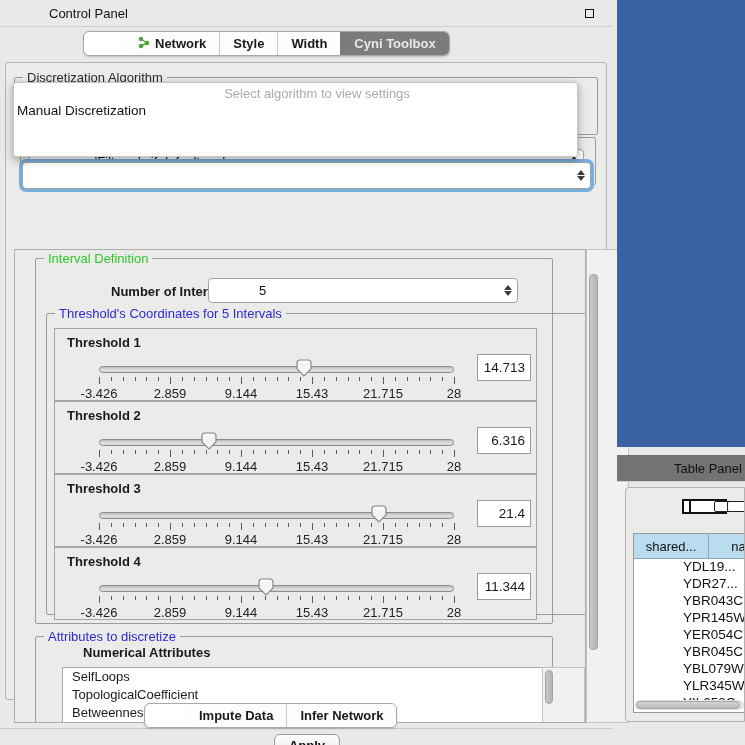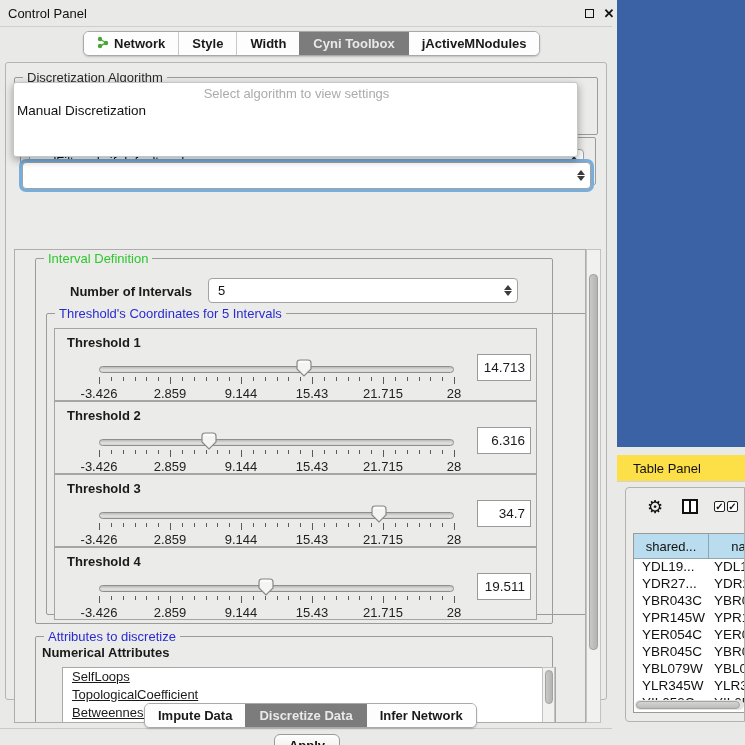--- a/index.html
+++ b/index.html
@@ -1,18 +1,18 @@
 <!DOCTYPE html>
 <html><head>
 <meta charset="utf-8">
 <style>
   * { margin:0; padding:0; box-sizing:border-box; }
   html,body { width:745px; height:745px; overflow:hidden; background:#e9e9e7;
     font-family:"Liberation Sans", sans-serif; font-size:13px; color:#1a1a1a; }
-  .abs { position:absolute; }
+  .abs { position:absolute;padding-left:41px; }
 
   
   #control-panel { left:0; top:0; width:612px; height:745px; background:#e9e9e7; }
   #cp-titlebar { left:0; top:0; width:612px; height:27px; background:#e9e9e7; border-bottom:1px solid #cfcfcd; }
   #cp-title { left:8px; top:6px; font-size:13px; color:#111; }
   .win-btn { top:7px; width:14px; height:14px; text-align:center; line-height:13px; font-weight:bold; color:#111; cursor:default; }
   #float-btn { left:583px; }
   #float-btn .sq { position:absolute; left:2px; top:2px; width:9px; height:9px; border:1.5px solid #111; background:transparent; }
   #close-btn { left:602px; font-size:13px; }
 
@@ -67,30 +67,30 @@
     background:linear-gradient(#b9b9b7,#e2e2e0 60%,#d2d2d0); }
   .th-thumb { position:absolute; top:30px; width:16px; height:18px; }
   .tick { position:absolute; width:1px; background:#5a5a58; top:0; }
   .tick-label { position:absolute; transform:translateX(-50%); font-size:13px; font-weight:400; color:#222; white-space:nowrap; }
   .th-value { position:absolute; left:422px; top:25px; width:54px; height:27px; background:#fff;
     border:1px solid #9a9a98; text-align:right; padding:5px 5px 0 0; font-size:13.5px; }
 
   
   #attr-list { position:absolute; left:26px; top:30px; width:494px; height:56px; background:#fff;
     border:1px solid #a8a8a6; overflow:hidden; }
-  .attr-item { padding:1px 0 1px 9px; font-size:13px; line-height:16px; white-space:nowrap;text-decoration:underline; }
+  .attr-item { padding:1px 0 1px 9px; font-size:13px; line-height:16px; white-space:nowrap; }
 
   button.apply { position:absolute; left:268px; top:671px; width:66px; height:23px;
     background:linear-gradient(#fefefe,#e8e8e6); border:1px solid #9a9a98; border-radius:6px;
     font-family:"Liberation Sans",sans-serif; font-size:13px; font-weight:600; color:#111; }
 
   
   #desktop { left:617px; top:0; width:128px; height:447px; background:#3a62a4; }
 
-  #table-panel-bar { left:617px; top:455px; width:128px; height:27px; background:#fde047; border-bottom:1px solid #d2d2d0; }
+  #table-panel-bar { left:617px; top:455px; width:128px; height:27px; background:#737373; border-bottom:1px solid #d2d2d0; }
   #table-panel-title { left:16px; top:6px; font-size:13px; color:#111; }
   #table-panel-body { left:625px; top:487px; width:120px; height:235px; background:#ebebe9;
     border:1px solid #b2b2b0; border-radius:4px 0 0 4px; overflow:hidden; }
   .tb-icon { position:absolute; color:#111; }
   #col-icon { width:16px; height:15px; border:2px solid #111; background:#fff; }
   #col-icon .mid { position:absolute; left:5px; top:0; width:2px; height:11px; background:#111; }
   .chk { width:11px; height:11px; border:1.6px solid #222; border-radius:2px; background:#fff;
     font-size:10px; line-height:9px; text-align:center; font-weight:bold; color:#111; }
   #data-table { position:absolute; left:7px; top:45px; width:113px; height:180px; background:#fff;
     border:1px solid #9a9a98; overflow:hidden; }
@@ -128,23 +128,20 @@
         <span>Network</span>
       </div>
       <div class="tab">
         <span>Style</span>
       </div>
       <div class="tab">
         <span>Width</span>
       </div>
       <div class="tab selected">
         <span>Cyni Toolbox</span>
-      </div>
-      <div class="tab">
-        <span>jActiveMNodules</span>
       </div>
     </div>
 
   <div id="cp-main" class="abs">
 
     <div class="abs group" style="left:8px; top:14px; width:584px; height:58px;">
       <span class="group-title gt-dark">Discretization Algorithm</span>
     </div>
     <div id="algo-combo" class="abs combo">
       <span class="val"></span>
@@ -311,21 +308,21 @@
                 <span class="tick-label" style="left: 44px; top: 57px;">-3.426</span>
                 <span class="tick-label" style="left: 115px; top: 57px;">2.859</span>
                 <span class="tick-label" style="left: 186px; top: 57px;">9.144</span>
                 <span class="tick-label" style="left: 257px; top: 57px;">15.43</span>
                 <span class="tick-label" style="left: 328px; top: 57px;">21.715</span>
                 <span class="tick-label" style="left: 399px; top: 57px;">28</span>
                 <div class="th-thumb" style="left: 316.444px;"><svg width="16" height="18" viewBox="0 0 16 18">
                     <path d="M4 1 L12 1 Q15 1 15 4 L15 10 L8 17 L1 10 L1 4 Q1 1 4 1 Z" fill="#f4f4f2" stroke="#888886" stroke-width="1.2"></path>
                     <path d="M3 3 L13 3" stroke="#ffffff" stroke-width="1.5"></path>
                   </svg></div>
-                <div class="th-value">34.7</div>
+                <div class="th-value">21.4</div>
               </div>
               <div class="threshold-panel" style="top: 219px;">
                 <div class="th-label">Threshold 4</div>
                 <div class="th-track"></div>
                 <div class="tick" style="left: 44px; top: 48px; height: 7px;"></div>
                 <div class="tick" style="left: 55.8333px; top: 48px; height: 4px;"></div>
                 <div class="tick" style="left: 67.6667px; top: 48px; height: 4px;"></div>
                 <div class="tick" style="left: 79.5px; top: 48px; height: 4px;"></div>
                 <div class="tick" style="left: 91.3333px; top: 48px; height: 4px;"></div>
                 <div class="tick" style="left: 103.167px; top: 48px; height: 4px;"></div>
@@ -357,21 +354,21 @@
                 <span class="tick-label" style="left: 44px; top: 57px;">-3.426</span>
                 <span class="tick-label" style="left: 115px; top: 57px;">2.859</span>
                 <span class="tick-label" style="left: 186px; top: 57px;">9.144</span>
                 <span class="tick-label" style="left: 257px; top: 57px;">15.43</span>
                 <span class="tick-label" style="left: 328px; top: 57px;">21.715</span>
                 <span class="tick-label" style="left: 399px; top: 57px;">28</span>
                 <div class="th-thumb" style="left: 202.848px;"><svg width="16" height="18" viewBox="0 0 16 18">
                     <path d="M4 1 L12 1 Q15 1 15 4 L15 10 L8 17 L1 10 L1 4 Q1 1 4 1 Z" fill="#f4f4f2" stroke="#888886" stroke-width="1.2"></path>
                     <path d="M3 3 L13 3" stroke="#ffffff" stroke-width="1.5"></path>
                   </svg></div>
-                <div class="th-value">19.511</div>
+                <div class="th-value">11.344</div>
               </div>
             </div>
         </div>
       </div>
 
       <div class="abs group" style="left:20px; top:386px; width:518px; height:110px;">
         <span class="group-title gt-blue">Attributes to discretize</span>
         <div class="abs" style="left:6px; top:8px; font-weight:bold;">Numerical Attributes</div>
         <div id="attr-list">
             <div class="attr-item">SelfLoops</div>
@@ -388,23 +385,20 @@
       <span class="vthumb" style="left:2px; width:9px; top:24px; height:376px;"></span>
     </div>
 
     <button class="apply">Apply</button>
   </div>
 
   <div id="bottom-tabs" class="abs tabbar" style="left:144px; top:703px; z-index:10;">
       <div class="tab">
         <span>Impute Data</span>
       </div>
-      <div class="tab selected">
-        <span>Discretize Data</span>
-      </div>
       <div class="tab">
         <span>Infer Network</span>
       </div>
     </div>
   <div class="abs" style="left:0; top:728px; width:612px; height:1px; background:#c9c9c7;"></div>
 </div>
 
 <div id="algo-popup" class="abs">
   <div id="algo-placeholder" class="abs">Select algorithm to view settings</div>
   <div id="algo-item-0" class="abs algo-item">Manual Discretization</div>

